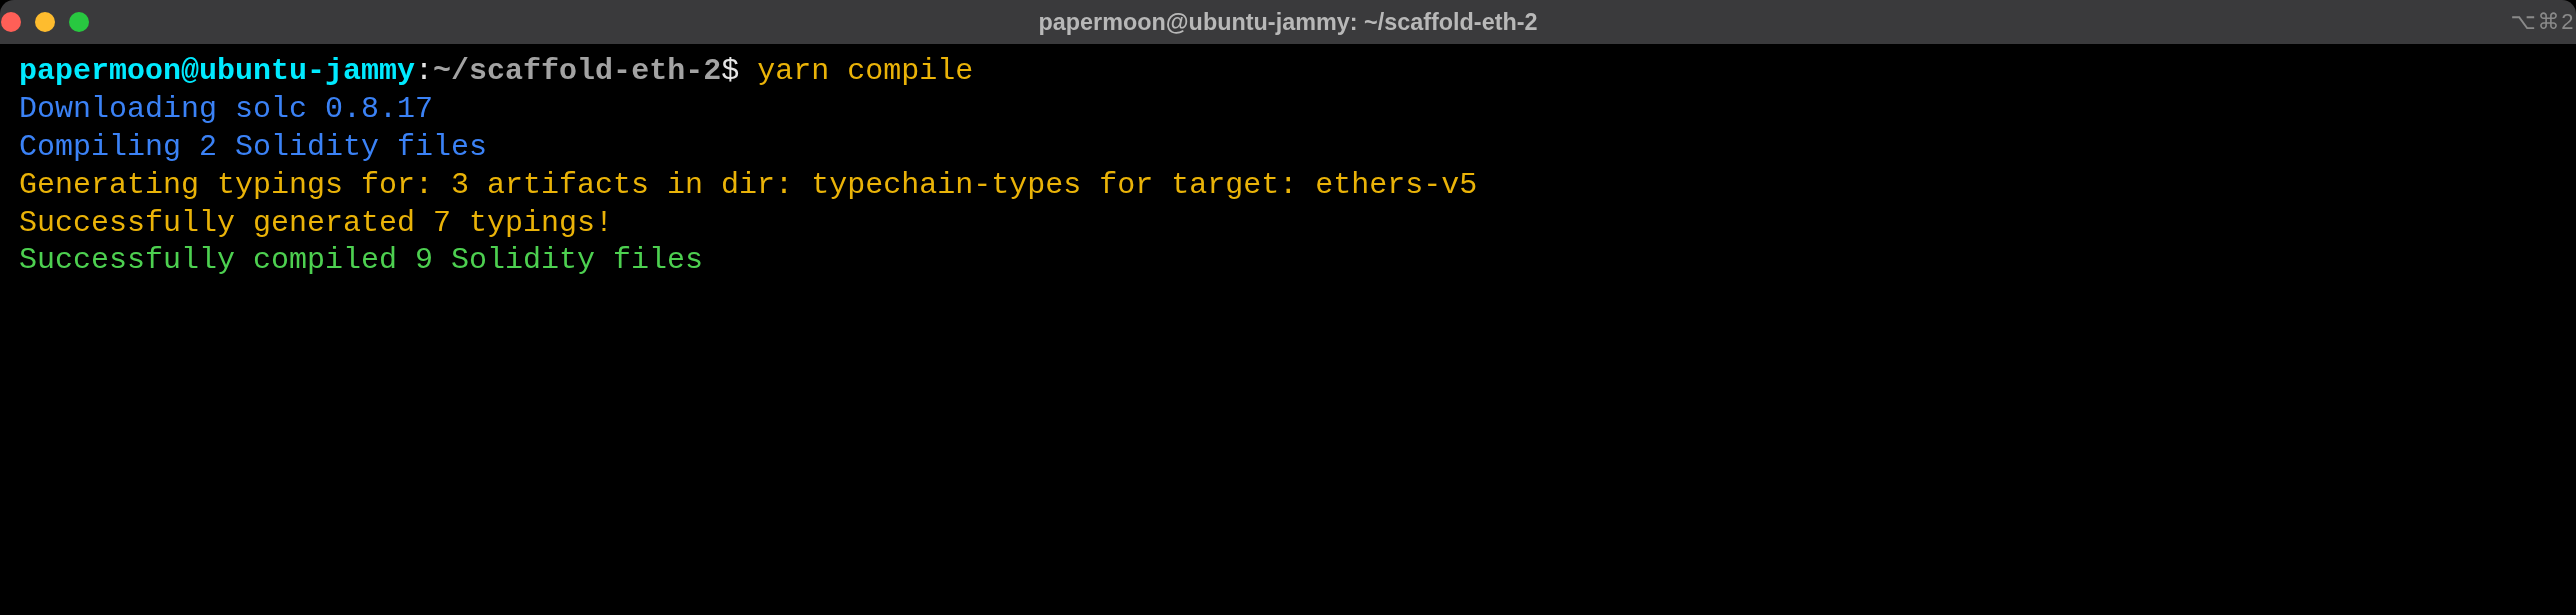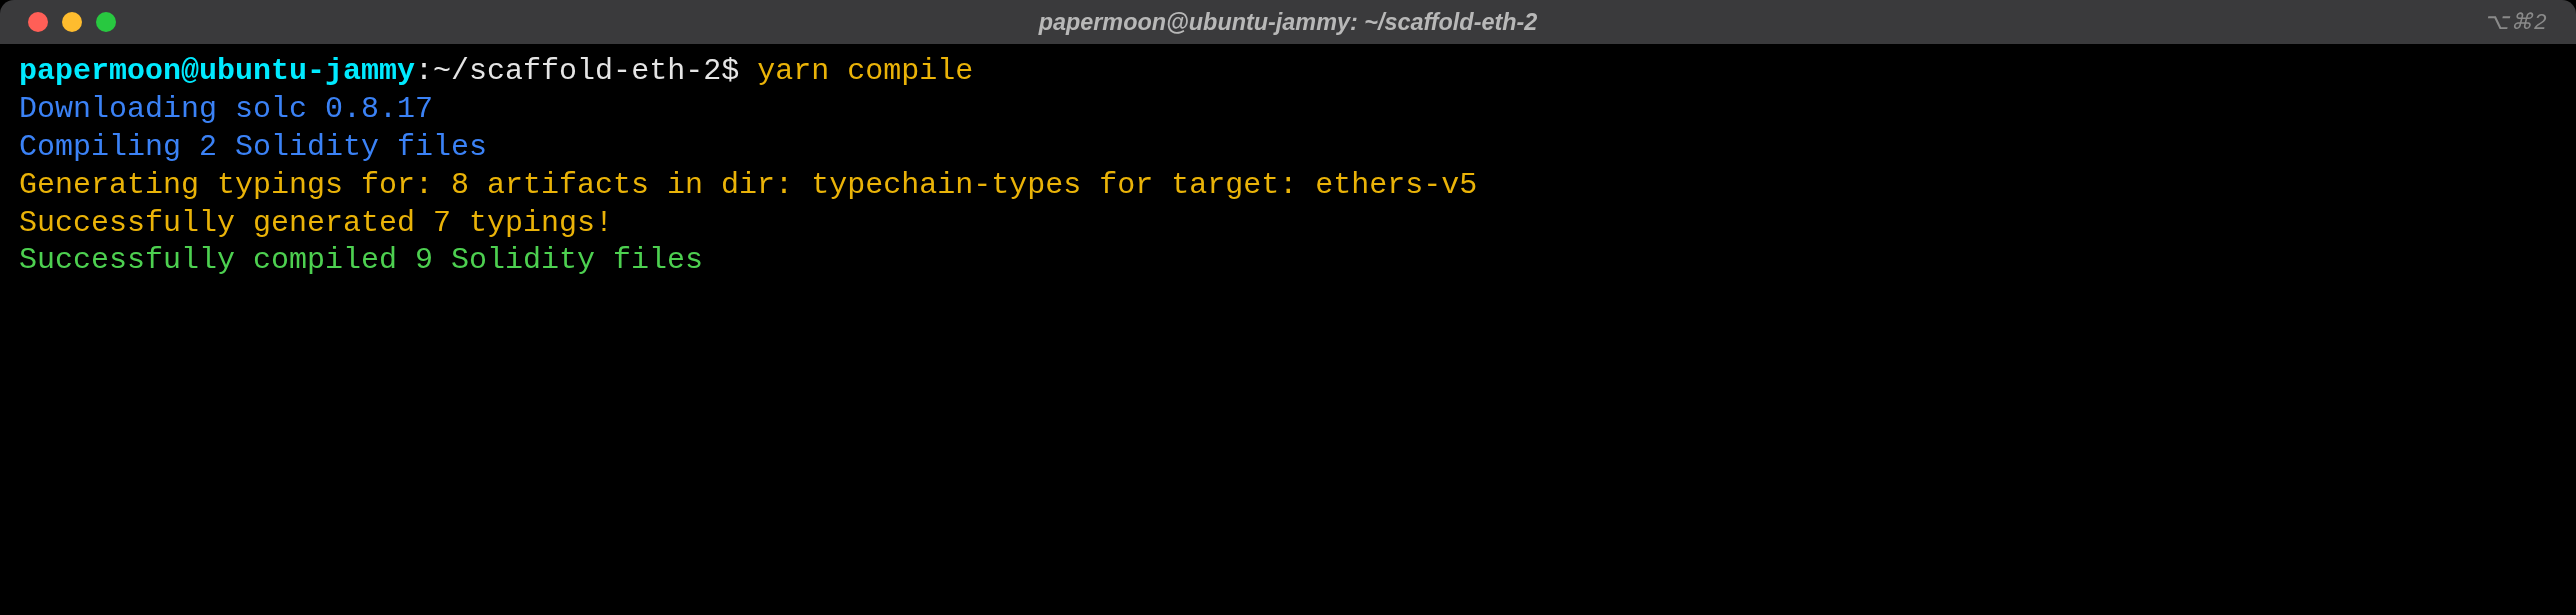--- a/index.html
+++ b/index.html
@@ -24,23 +24,22 @@
       overflow: hidden;
       display: flex;
       flex-direction: column;
     }
     
     .title-bar {
       height: 44px;
       background: #3a3a3c;
       display: flex;
       align-items: center;
-      padding: 0 28px;
+      padding: 0 1px;
       position: relative;
-      font-style: italic;
     }
     
     .traffic-lights {
       display: flex;
       gap: 14px;
       align-items: center;
     }
     
     .traffic-light {
       width: 20px;
@@ -91,22 +90,22 @@
     .line {
       white-space: pre;
     }
     
     .cyan {
       color: #00eaff;
       font-weight: 700;
     }
     
     .magenta {
-      color: #e5e5e5;
-      font-weight: 400;
+      color: #a3a3a3;
+      font-weight: 700;
     }
     
     .dollar {
       color: #e5e5e5;
     }
     
     .white {
       color: #eab308;
     }
     
@@ -133,18 +132,18 @@
       <div class="traffic-light green"></div>
     </div>
     <div class="window-title">papermoon@ubuntu-jammy: ~/scaffold-eth-2</div>
     <div class="title-bar-right">⌥⌘2</div>
   </div>
 
   <div class="terminal-body">
     <div class="line"><span class="cyan">papermoon@ubuntu-jammy</span><span class="colon">:</span><span class="magenta">~/scaffold-eth-2</span><span class="dollar">$</span><span class="white"> </span><span class="white">yarn compile</span></div>
     <div class="line yellow">Downloading solc 0.8.17</div>
     <div class="line yellow">Compiling 2 Solidity files</div>
-    <div class="line white">Generating typings for: 8 artifacts in dir: typechain-types for target: ethers-v5</div>
+    <div class="line white">Generating typings for: 3 artifacts in dir: typechain-types for target: ethers-v5</div>
     <div class="line white">Successfully generated 7 typings!</div>
     <div class="line green">Successfully compiled 9 Solidity files</div>
   </div>
 </div>
 
 
 </body></html>

